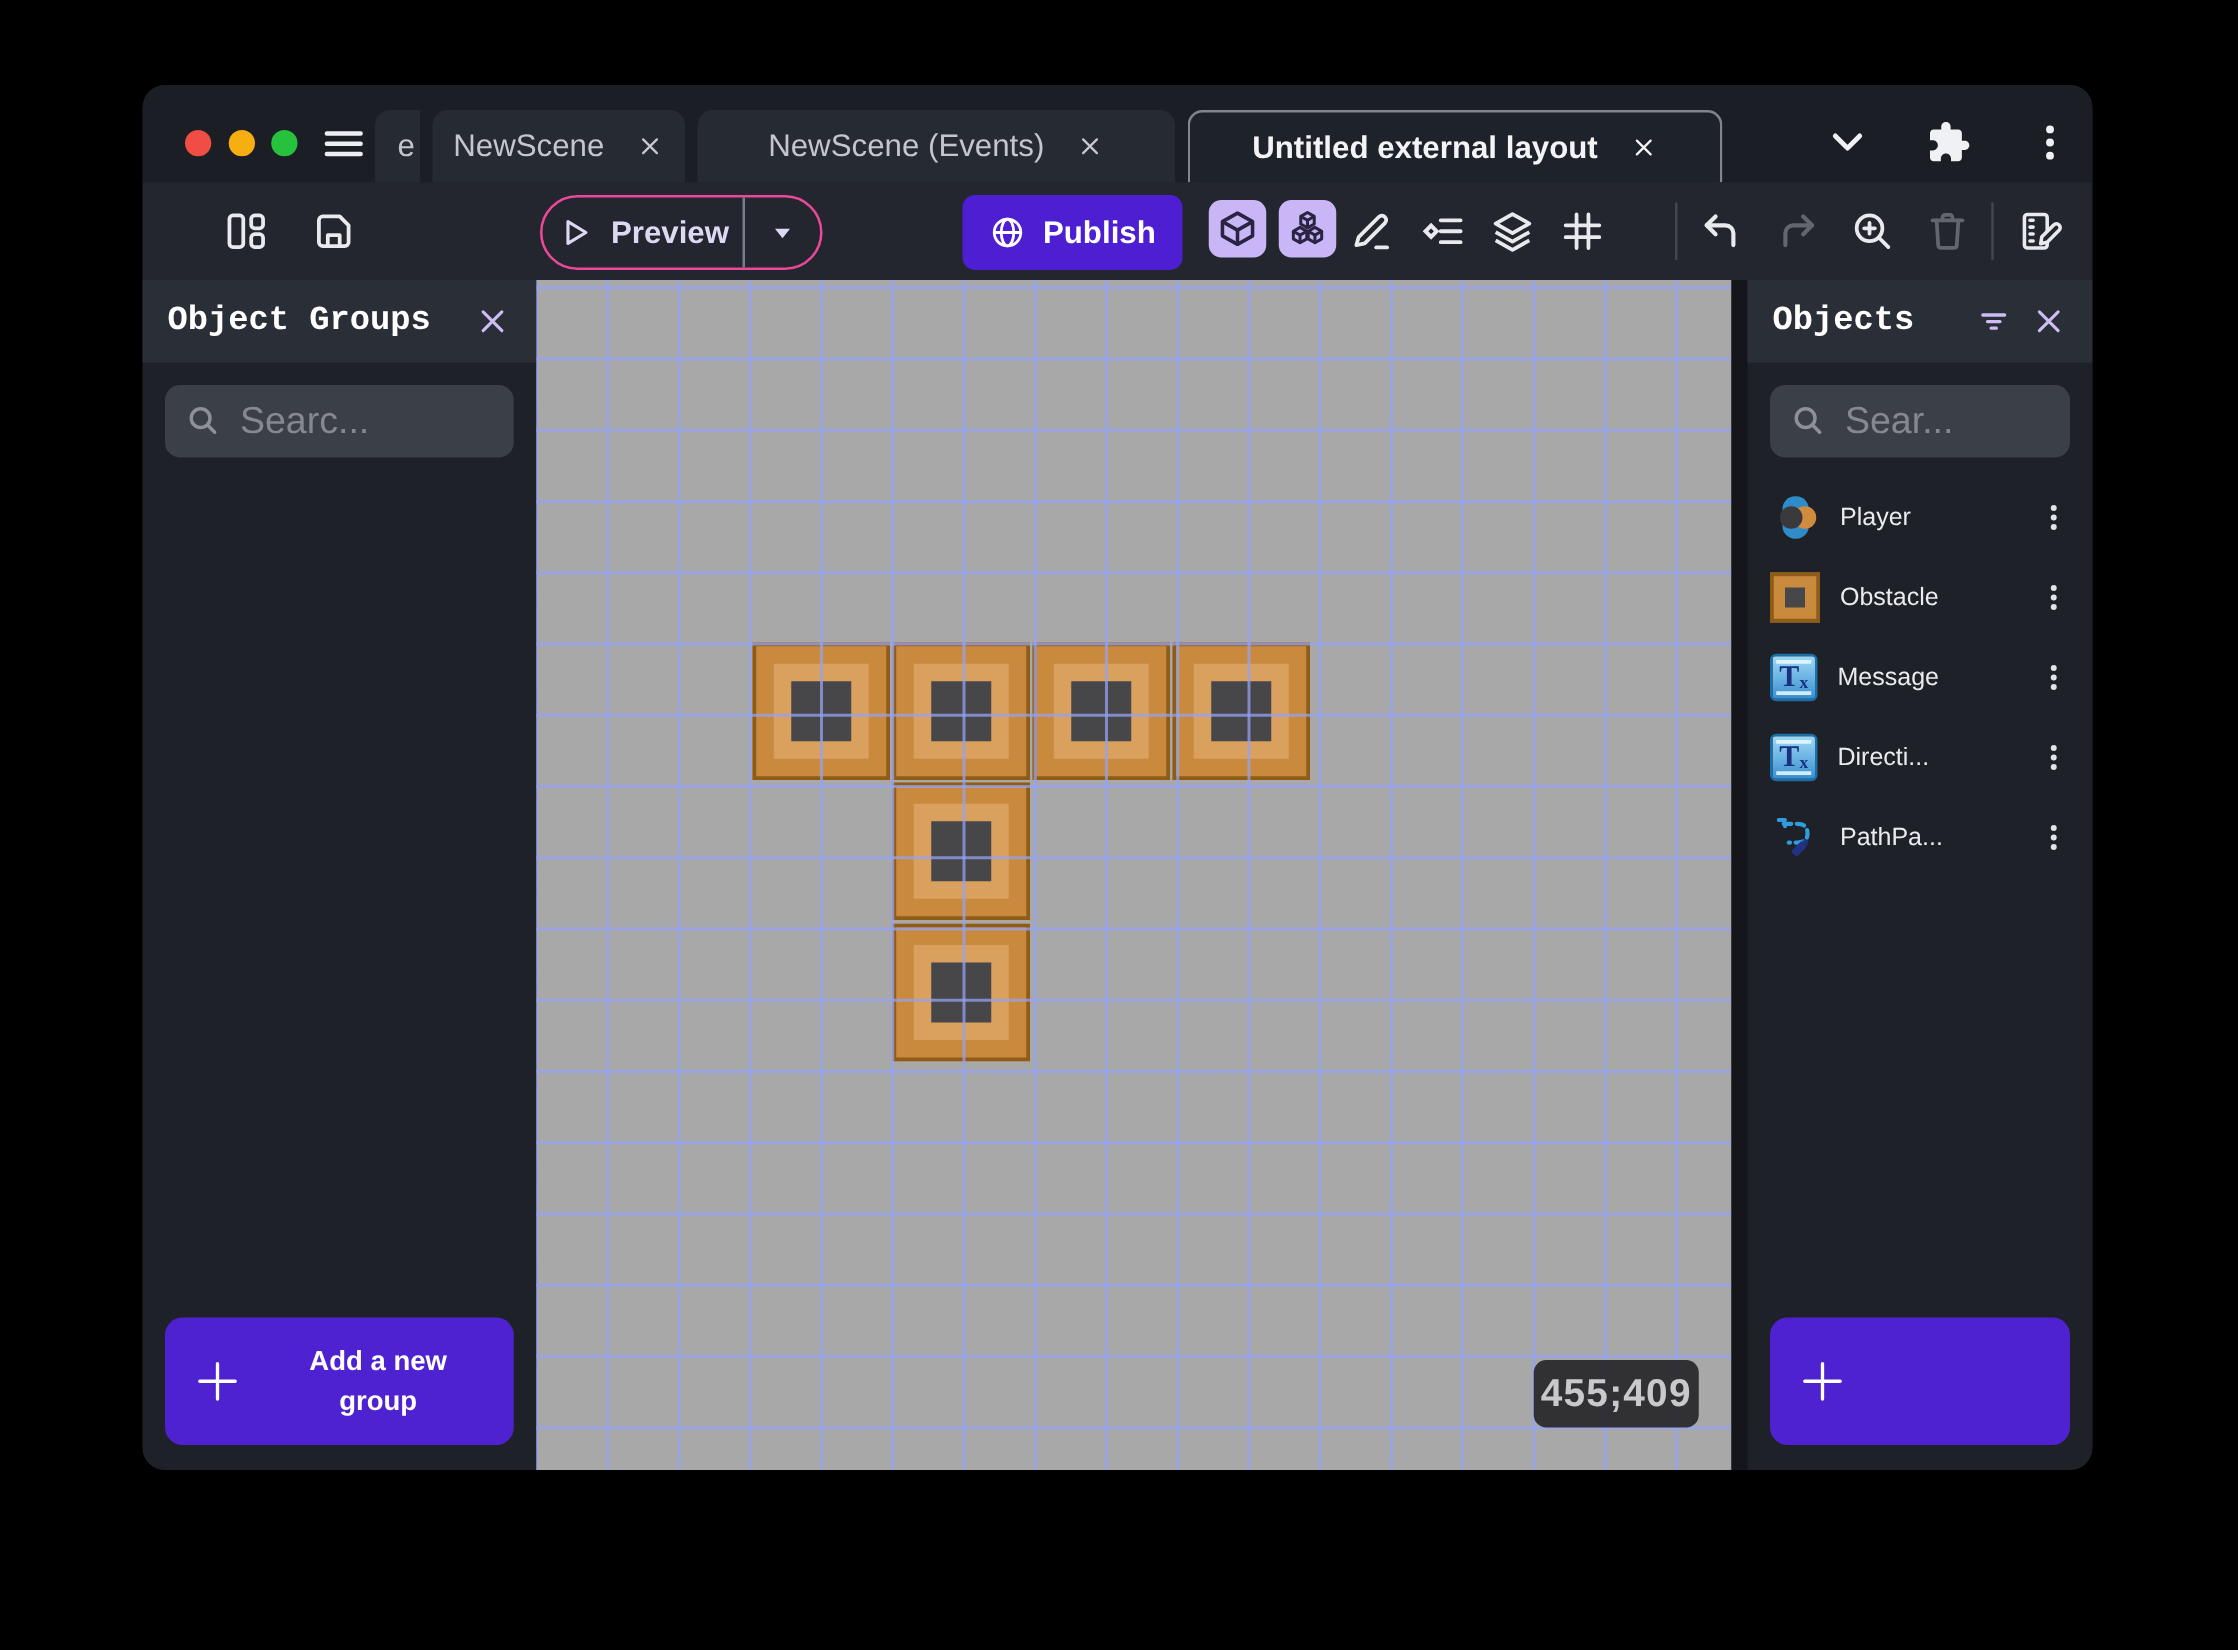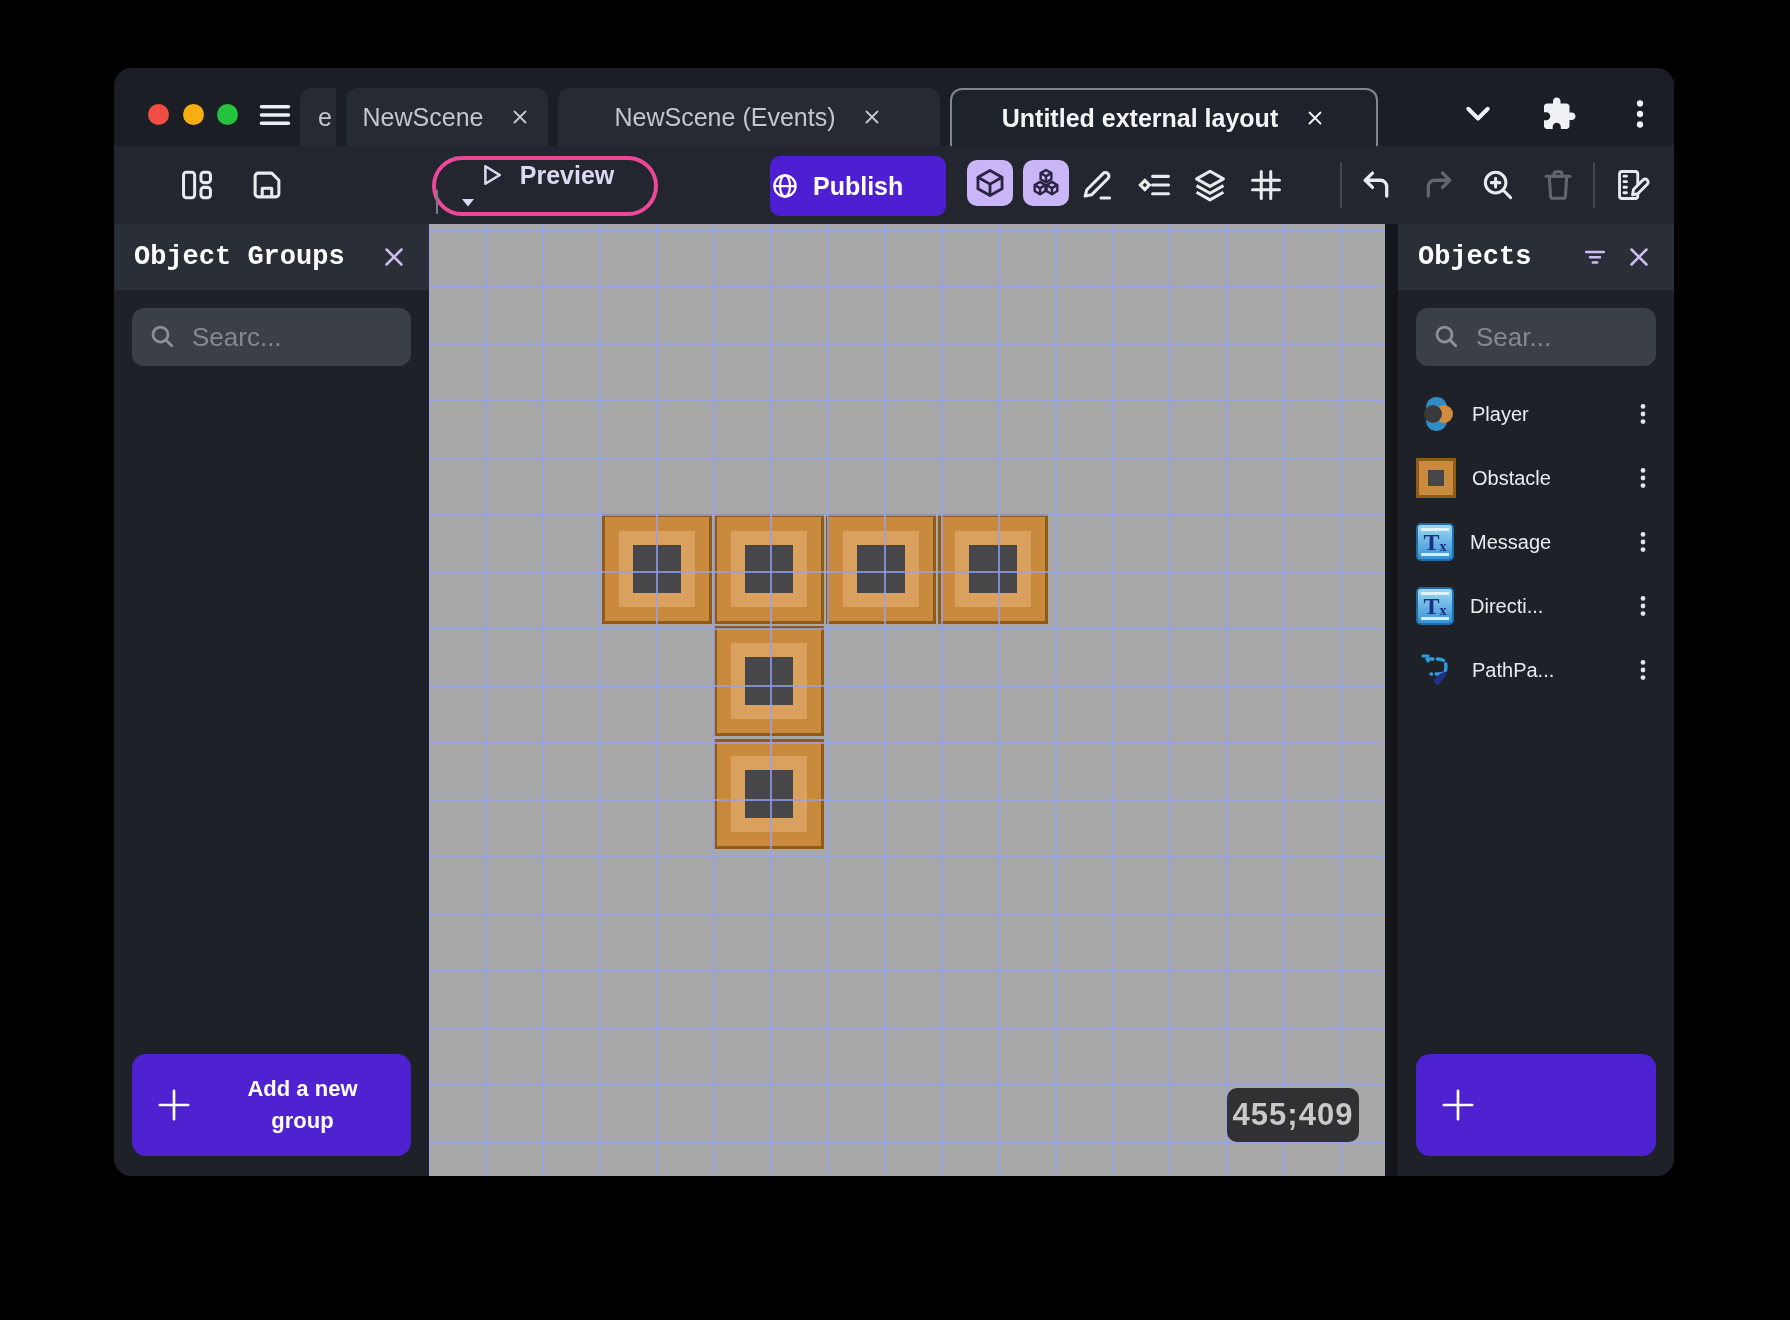--- a/index.html
+++ b/index.html
@@ -40,31 +40,31 @@
   .kebab-top { left:1508px; }
 
   
   .toolbar { position:absolute; left:0; top:78px; width:100%; height:78px; background:#23262e; }
   .tb-ico { position:absolute; top:17px; width:44px; height:44px; display:flex; align-items:center; justify-content:center; color:#e8eaee; }
   .tb-ico svg { width:38px; height:38px; }
   .tb-ico.dim { color:#63666e; }
   .tb-sep { position:absolute; top:16px; width:2px; height:46px; background:#43464e; }
 
   .preview-btn {
-    position:absolute; left:318px; top:10px; width:226px; height:60px; border:4px solid #ec4899;
-    border-radius:30px; display:flex; align-items:stretch; color:#ded9f3; background:transparent;flex-direction:column;
+    position:absolute; left:318px; top:10px; width:226px; height:60px; border:2px solid #ec4899;
+    border-radius:30px; display:flex; align-items:stretch; color:#ded9f3; background:transparent;
   }
   .preview-main { flex:1; display:flex; align-items:center; justify-content:center; gap:14px; font-size:25px; font-weight:bold; }
   .preview-main svg { width:30px; height:30px; }
   .preview-caret { width:62px; border-left:2px solid #797d87; display:flex; align-items:center; justify-content:center; }
   .preview-caret svg { width:24px; height:24px; }
 
   .publish-btn {
     position:absolute; left:656px; top:10px; width:176px; height:60px; background:#4e1fd2; border-radius:10px;
-    display:flex; align-items:center; justify-content:flex-start; gap:13px; color:#fff; font-size:25px; font-weight:bold;
+    display:flex; align-items:center; justify-content:center; gap:13px; color:#fff; font-size:25px; font-weight:bold;
   }
   .publish-btn svg { width:30px; height:30px; }
 
   .toggle-btn {
     position:absolute; top:14px; width:46px; height:46px; border-radius:10px; background:#c8b6f6; color:#2b2342;
     display:flex; align-items:center; justify-content:center;
   }
   .toggle-btn svg { width:34px; height:34px; }
 
   
@@ -81,21 +81,21 @@
   .panel-head .spacer { flex:1; }
   .panel-x, .panel-filter { width:30px; height:30px; color:#cdbdf2; flex:0 0 auto; }
 
   .searchbox {
     margin:18px 18px 0 18px; height:58px; background:#3b3f48; border-radius:12px;
     display:flex; align-items:center; padding:0 16px; gap:14px;
   }
   .searchbox svg { width:30px; height:30px; color:#8d9098; flex:0 0 auto; }
   .searchbox input {
     flex:1; min-width:0; background:transparent; border:none; outline:none;
-    font-size:26px; color:#d7dadf; font-family:"Liberation Sans", sans-serif;
+    font-size:30px; color:#d7dadf; font-family:"Liberation Sans", sans-serif;
   }
   .searchbox input::placeholder { color:#85888f; }
 
   .add-btn {
     position:absolute; left:18px; right:18px; bottom:20px; height:102px; background:#4e22d0; border-radius:14px;
     display:flex; align-items:center; padding:0 10px 0 22px; gap:10px; color:#fff; cursor:default;
   }
   .add-btn .plus { width:40px; height:40px; flex:0 0 auto; }
   .add-btn .lbl { flex:1; text-align:center; font-size:22px; font-weight:bold; line-height:1.45; padding:0 14px; }
 

